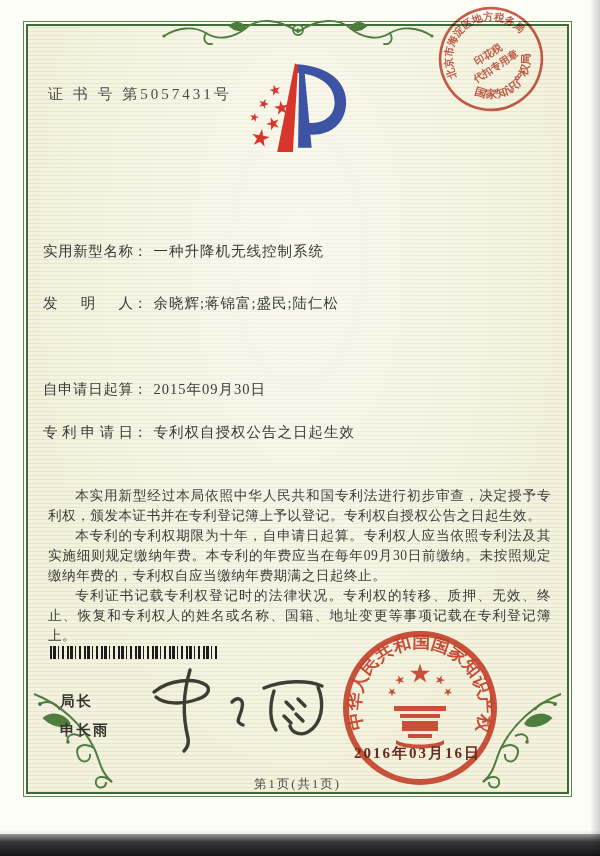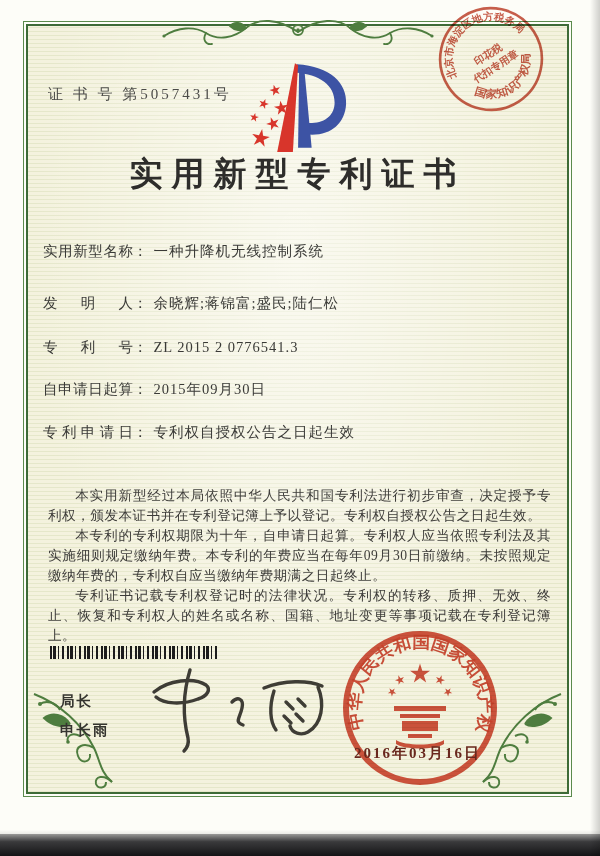--- a/index.html
+++ b/index.html
@@ -132,31 +132,27 @@
       <path d="M58,10 L63,11 L70,86 L57,86 Z" fill="#3d53a4"></path>
       <path d="M54,5 L57,7 L52,90 L37,90 Z" fill="#d8352b"></path>
       <use href="#star" transform="translate(35,31) scale(.55) rotate(-15)" fill="#d8352b"></use>
       <use href="#star" transform="translate(24,44) scale(.5) rotate(20)" fill="#d8352b"></use>
       <use href="#star" transform="translate(41,48) scale(.72) rotate(-8)" fill="#d8352b"></use>
       <use href="#star" transform="translate(15,57) scale(.45) rotate(12)" fill="#d8352b"></use>
       <use href="#star" transform="translate(33,63) scale(.66) rotate(-20)" fill="#d8352b"></use>
       <use href="#star" transform="translate(21,77) scale(.9) rotate(10)" fill="#d8352b"></use>
     </svg>
 
-    <div class="title">实用新型专利证书</div>
 
     <div class="fields">
       <div class="frow" style="top:216px">
         <span class="flabel">实用新型名称</span><span class="fcolon">：</span><span class="fval">一种升降机无线控制系统</span>
       </div>
       <div class="frow" style="top:268px">
         <span class="flabel">发明人</span><span class="fcolon">：</span><span class="fval">余晓辉;蒋锦富;盛民;陆仁松</span>
-      </div>
-      <div class="frow" style="top:312px">
-        <span class="flabel">专利号</span><span class="fcolon">：</span><span class="fval">ZL 2015 2 0776541.3</span>
       </div>
       <div class="frow" style="top:354px">
         <span class="flabel">自申请日起算</span><span class="fcolon">：</span><span class="fval">2015年09月30日</span>
       </div>
       <div class="frow" style="top:397px">
         <span class="flabel">专利申请日</span><span class="fcolon">：</span><span class="fval">专利权自授权公告之日起生效</span>
       </div>
     </div>
 
     <div class="paras">
@@ -201,20 +197,21 @@
         <path d="M68,106 h24 v4 h-24 z"></path>
         <path d="M56,112 C64,118 96,118 104,112 L104,116 C96,122 64,122 56,116 Z"></path>
       </g>
       <path id="sealArc" d="M 23.6 100.5 A 60 60 0 1 1 136.4 100.5" fill="none"></path>
       <text font-size="16.5" font-weight="bold" fill="#cf4430" opacity=".92">
         <textPath href="#sealArc" startOffset="0" textLength="250" lengthAdjust="spacingAndGlyphs">中华人民共和国国家知识产权局</textPath>
       </text>
     </svg>
     <div class="seal-date">2016年03月16日</div>
 
+    <div class="footer">第1页(共1页)</div>
   </div>
 
   <svg class="tax-stamp" viewBox="0 0 120 120">
     <g transform="rotate(-33 60 60)">
       <circle cx="60" cy="60" r="50" fill="none" stroke="#c4513e" stroke-width="2.6"></circle>
       <path id="taxTop" d="M 22.1 56.7 A 38 38 0 0 1 97.9 56.7" fill="none"></path>
       <path id="taxBottom" d="M 25.6 76.1 A 38 38 0 0 0 94.4 76.1" fill="none"></path>
       <text font-size="10" fill="#c4513e" font-weight="bold">
         <textPath href="#taxTop" startOffset="0" textLength="112" lengthAdjust="spacingAndGlyphs">北京市海淀区地方税务局</textPath>
       </text>

